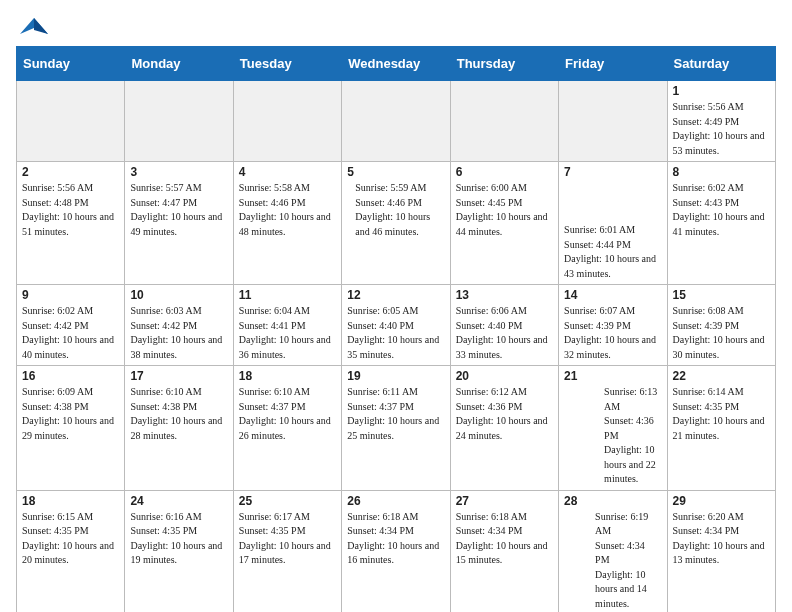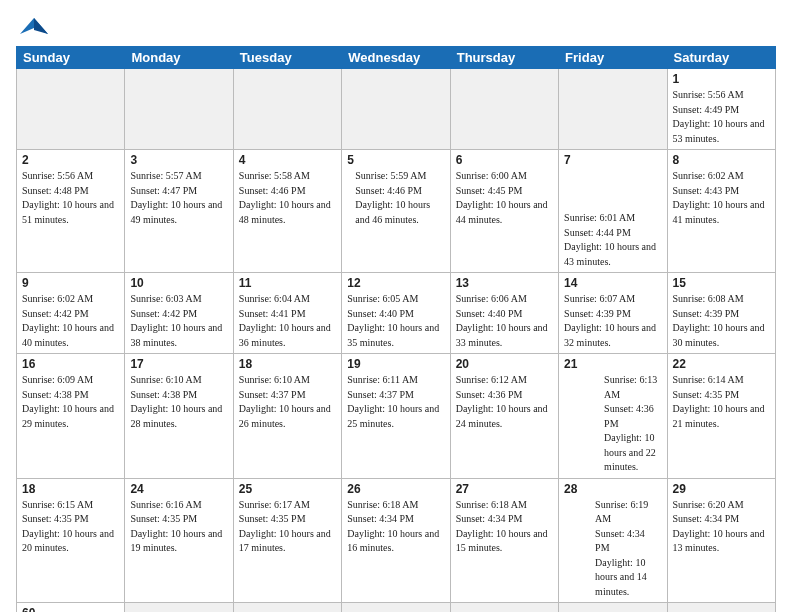--- a/index.html
+++ b/index.html
@@ -65,21 +65,21 @@
       width: 100%;
       border-collapse: collapse;
       border: 1px solid #bbb;
     }
     .calendar th {
       background: #1a6db5;
       color: #fff;
       font-size: 13px;
       font-weight: bold;
       text-align: left;
-      padding: 3px 6px;
+      padding: 9px 6px;
       border: 1px solid #1a6db5;
     }
     .calendar td {
       vertical-align: top;
       border: 1px solid #bbb;
       padding: 3px 5px;
       width: calc(100% / 7);
       min-height: 72px;
       height: 72px;
       background: #fff;

